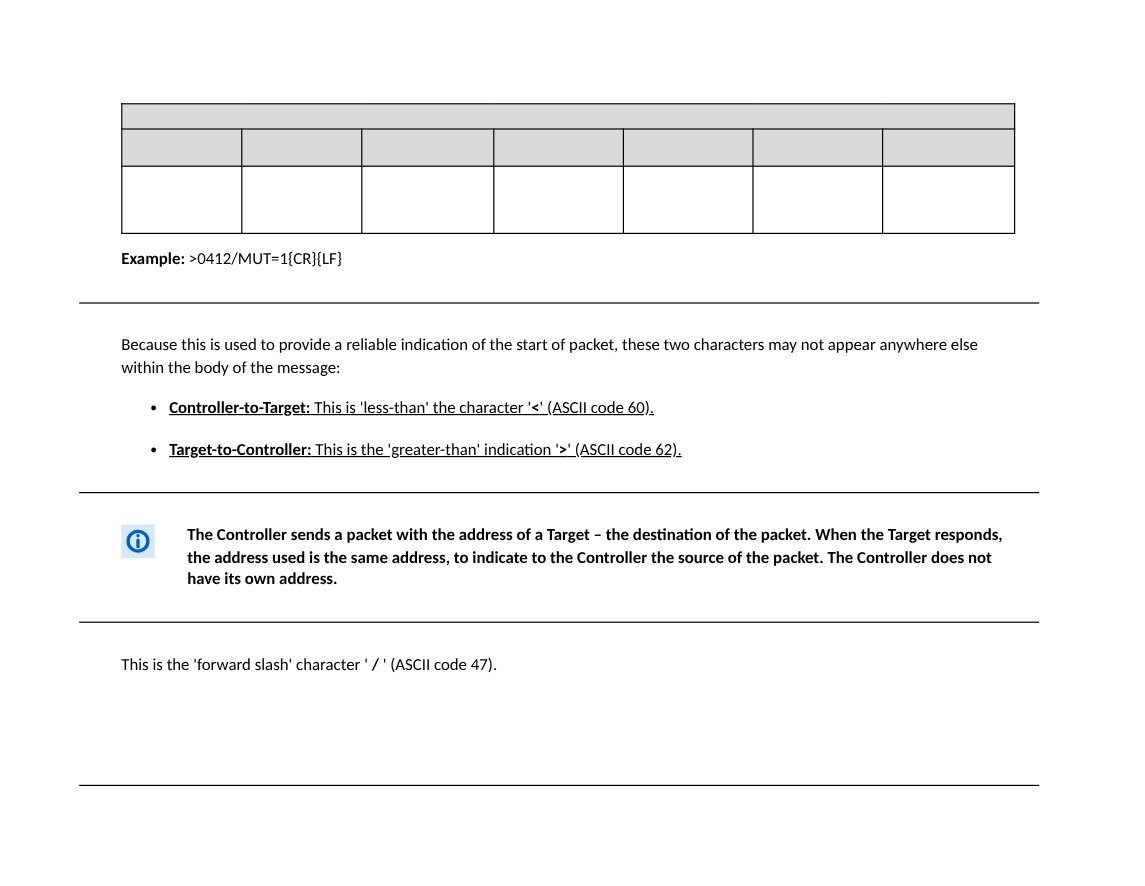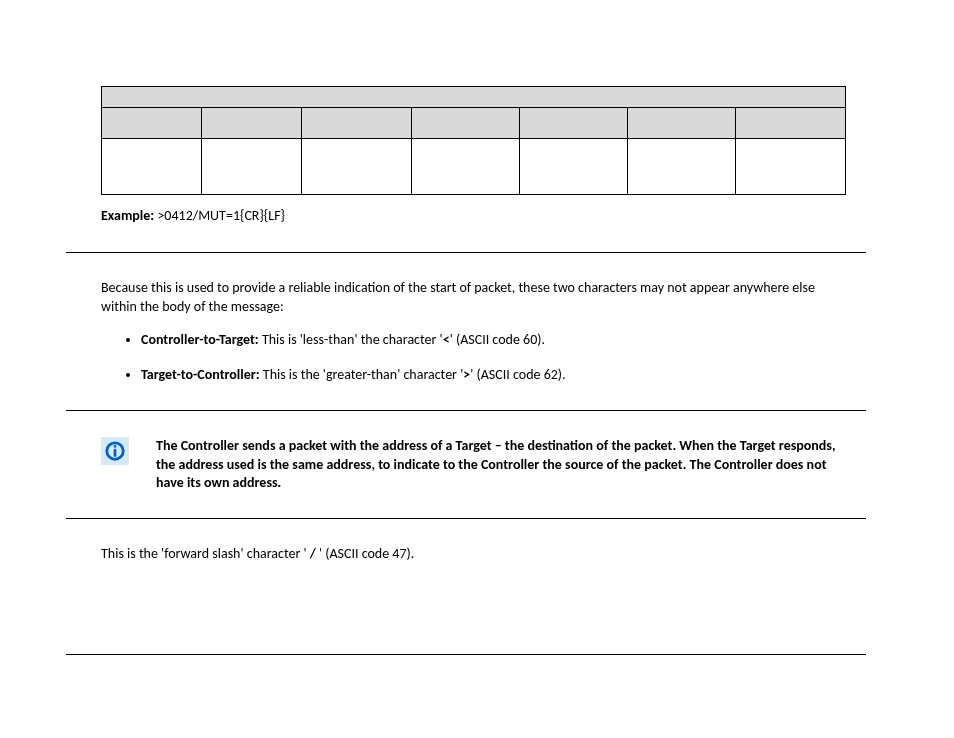--- a/index.html
+++ b/index.html
@@ -49,21 +49,21 @@
     width: 800px;
     margin-left: -35px; 
   }
   .para { width: 744px; }
   ul.bullets {
     list-style: disc;
     padding-left: 40px;
     margin: 14px 0 0 0;
     width: 730px;
   }
-  ul.bullets li { margin-bottom: 16px; }
+  ul.bullets li { margin-bottom: 16px; text-decoration: underline; }
   .note-row {
     display: flex;
     align-items: flex-start;
     gap: 27px;
     margin-top: 14px;
     width: 744px;
   }
   .note-row .icon-box {
     flex: 0 0 28px;
     height: 28px;
@@ -123,21 +123,21 @@
 
   <hr class="rule">
 
   <div class="para">Because this is used to provide a reliable indication of the start of packet, these two characters may not appear anywhere else within the body of the message:</div>
 
   <ul class="bullets">
     <li>
       <b class="inline">Controller-to-Target:</b><span> This is 'less-than' the character '</span><b class="inline">&lt;</b><span>' (ASCII code 60).</span>
     </li>
     <li>
-      <b class="inline">Target-to-Controller:</b><span> This is the 'greater-than' character '</span><b class="inline">&gt;</b><span>' (ASCII code 62).</span>
+      <b class="inline">Target-to-Controller:</b><span> This is the 'greater-than' indication '</span><b class="inline">&gt;</b><span>' (ASCII code 62).</span>
     </li>
   </ul>
 
   <hr class="rule">
 
 
   <div class="note-row">
     <div class="icon-box">
       <svg viewBox="0 0 24 24" fill="none" stroke="#0061c2" stroke-width="3" stroke-linecap="round">
         <circle cx="12" cy="12" r="9"></circle>

